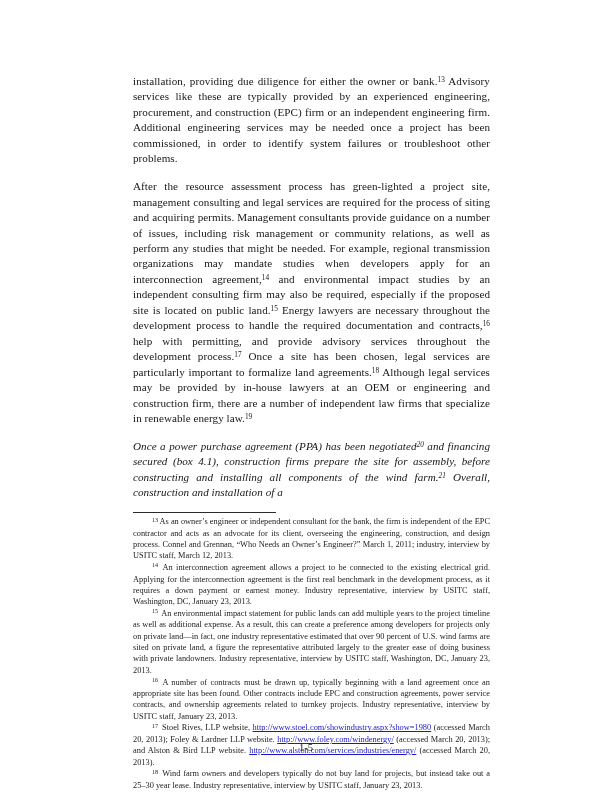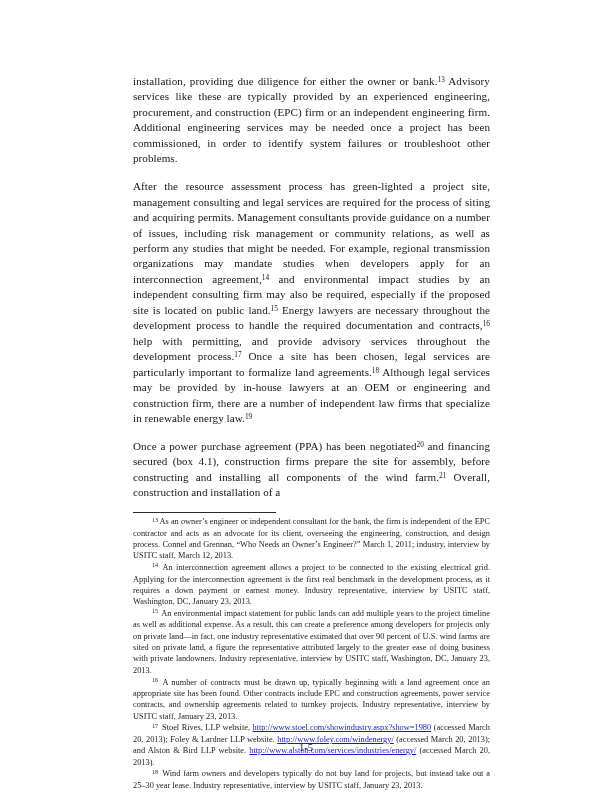--- a/index.html
+++ b/index.html
@@ -26,21 +26,21 @@
   p.body-para {
     margin: 0 0 12.5px 0;
     font-size: 11.1px;
     line-height: 15.45px;
     text-align: justify;
     text-justify: inter-word;
     text-indent: 0;
     color: #161616;
     letter-spacing: 0.005em;
   }
-  p.body-para:last-of-type { margin-bottom: 0; }
+  p.body-para:last-of-type { margin-bottom: 0; font-style: italic; }
 
   sup.fn-ref {
     font-size: 7.3px;
     vertical-align: 0.42em;
     line-height: 0;
     letter-spacing: 0;
   }
 
   .fn-rule-wrap {
     margin-top: 11px;

